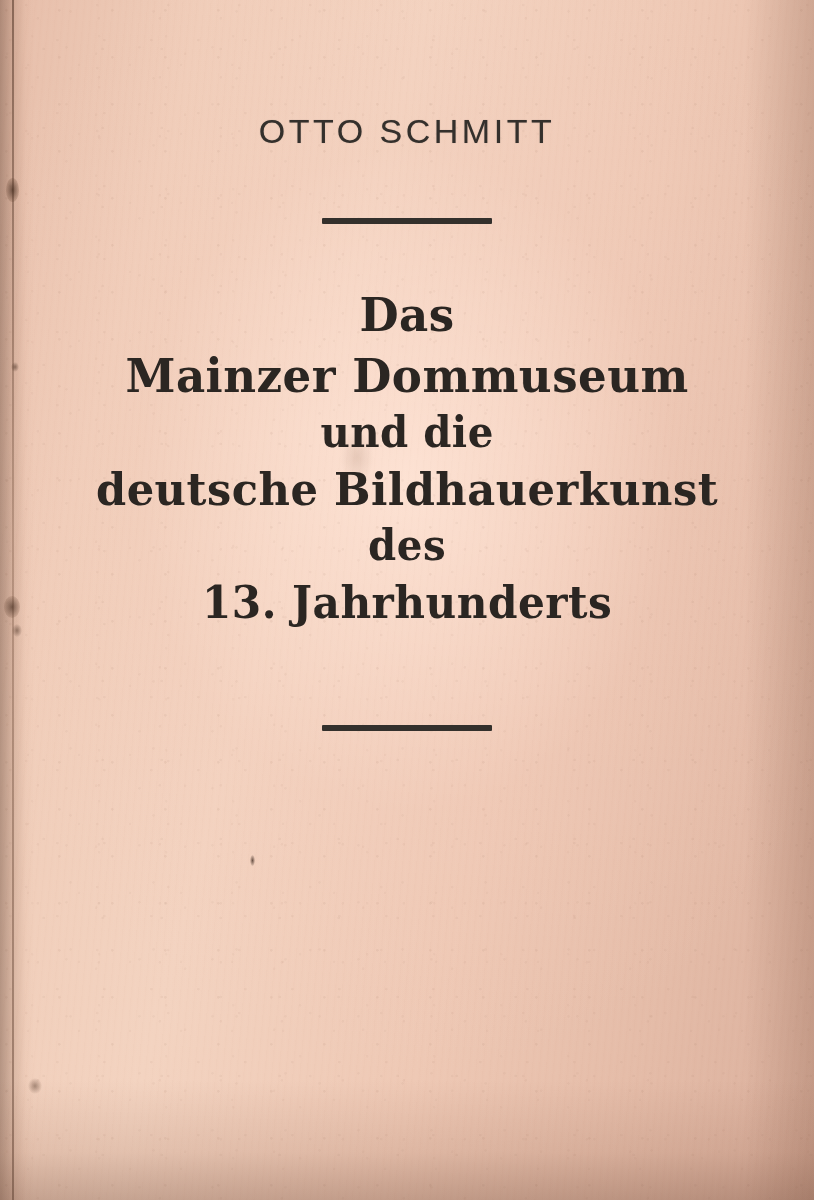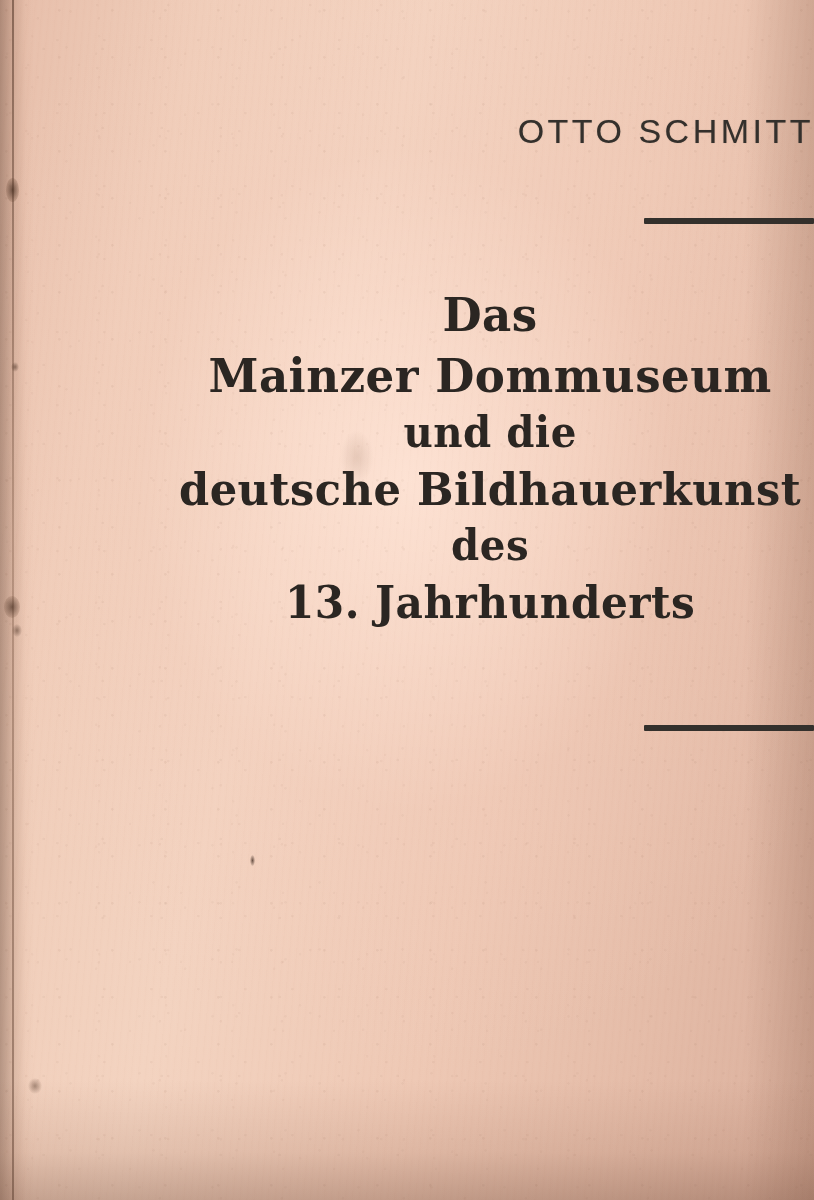--- a/index.html
+++ b/index.html
@@ -100,21 +100,21 @@
   .stain-f { left: 250px; top: 855px; width: 5px;  height: 11px; background: radial-gradient(ellipse at center, rgba(60,40,30,.75), rgba(80,52,38,0) 78%); }
   .stain-g { left: 340px; top: 430px; width: 34px; height: 54px; background: radial-gradient(ellipse at center, rgba(120,85,65,.16), rgba(120,85,65,0) 70%); }
 
   
   .content {
     position: absolute;
     inset: 0;
     z-index: 6;
     display: flex;
     flex-direction: column;
-    align-items: flex-end;
+    align-items: center;
   }
 
   .author {
     margin-top: 112px;
     font-family: "Liberation Sans", sans-serif;
     font-size: 34px;
     letter-spacing: 3.5px;
     color: #34302c;
     text-shadow: 0 0 1px rgba(52,48,44,.35);
   }

